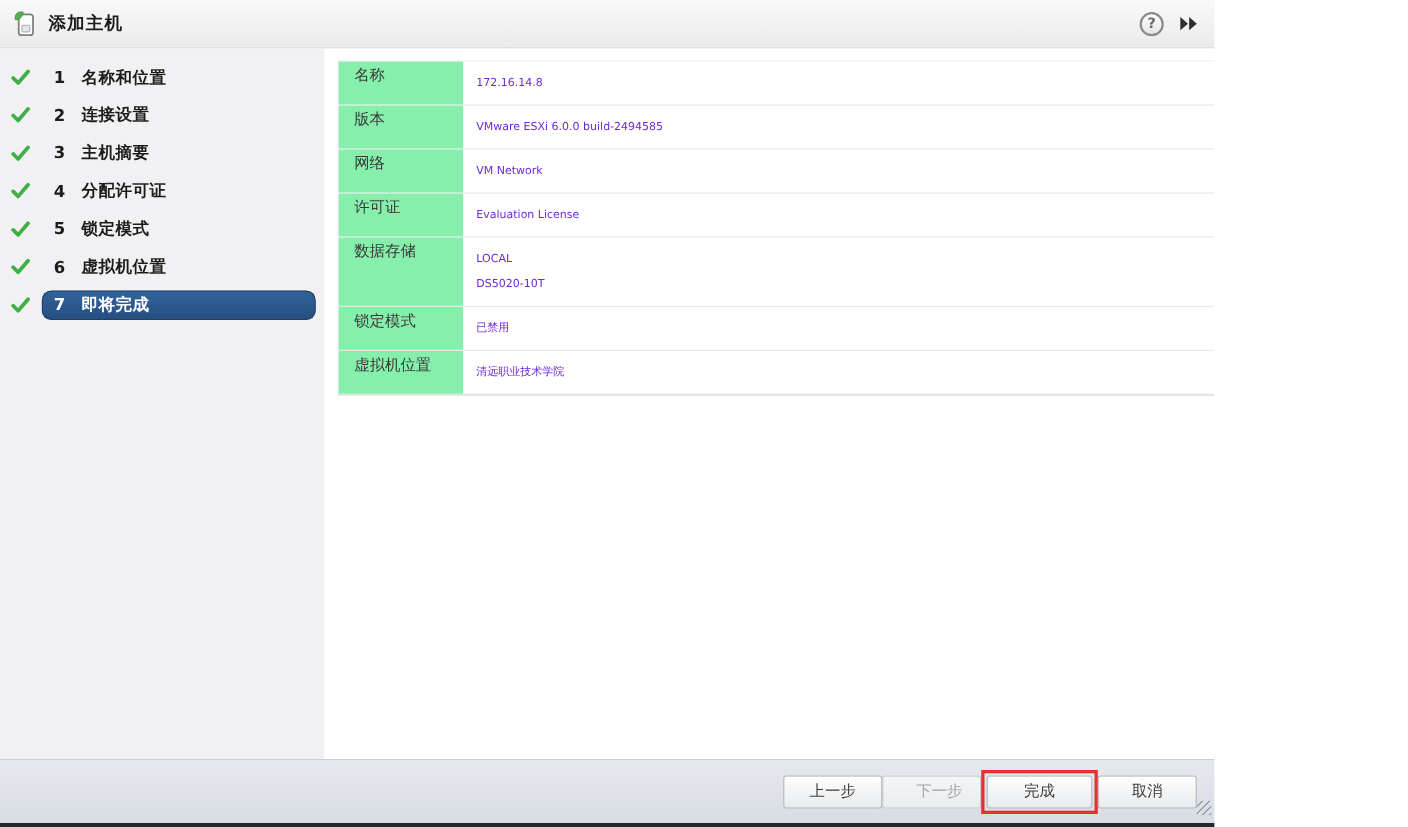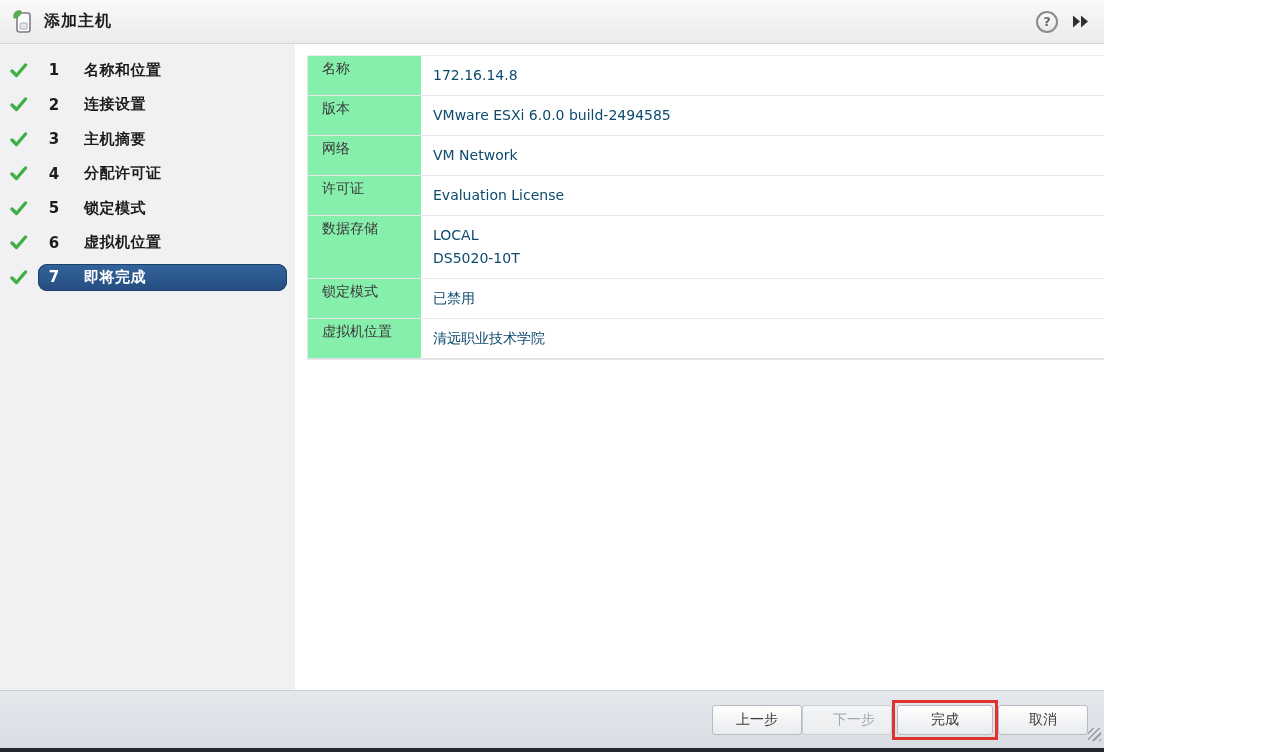--- a/index.html
+++ b/index.html
@@ -23,32 +23,32 @@
   .dock-btn { display:inline-flex; align-items:center; cursor:pointer; }
 
   
   .body { flex:1 1 auto; display:flex; overflow:hidden; }
   .sidebar { width:295px; flex:0 0 295px; background:#f1f1f3; padding-top:9px; }
   .step { height:34.5px; display:flex; align-items:center; padding-left:10px; }
   .check { width:28px; display:inline-flex; justify-content:flex-start; flex:0 0 28px; }
   .pill { flex:1; margin-right:8px; display:flex; align-items:center;
     padding:4px 8px; border-radius:9px; }
   .num { width:16px; text-align:center; font-size:15px; font-weight:bold; color:#1c1c1c; }
-  .lbl { margin-left:22px; font-size:15px; font-weight:bold; color:#1c1c1c; letter-spacing:0.5px; }
+  .lbl { margin-left:12px; font-size:15px; font-weight:bold; color:#1c1c1c; letter-spacing:0.5px; }
   .step.active .pill { background:linear-gradient(#33639c,#254e80);
     box-shadow:inset 0 0 0 1px #1d3f68; }
   .step.active .num, .step.active .lbl { color:#ffffff; }
 
   .main { flex:1 1 auto; background:#ffffff; padding:11px 0 0 12px; }
   .table { width:951px; border:1px solid #e4e6ea; border-top:1px solid #eceef1; }
   .trow { display:flex; border-bottom:1px solid #e6e8eb; }
   .trow:last-child { border-bottom:1px solid #dfe1e5; }
   .tlabel { width:113px; flex:0 0 113px; background:#86efac;
     padding:4px 4px 8px 14px; font-size:14px; color:#3a3a3a; }
-  .tvalue { flex:1; padding:8px 10px 8px 12px; font-size:14px; color:#0c4a6e; }
+  .tvalue { flex:1; padding:8px 10px 8px 12px; font-size:10px; color:#6d28d9; }
   .tvalue .vline { line-height:23px; }
 
   
   .footer { height:58px; flex:0 0 58px; position:relative;
     background:linear-gradient(#e5e9ee,#d8dde3);
     border-top:1px solid #c9ced5;
     display:flex; align-items:center; justify-content:flex-end;
     padding-right:16px; }
   .btn { min-width:90px; height:30px; font-size:14px; color:#3c3c3c;
     border:1px solid #b7bbc2; border-radius:3px;

